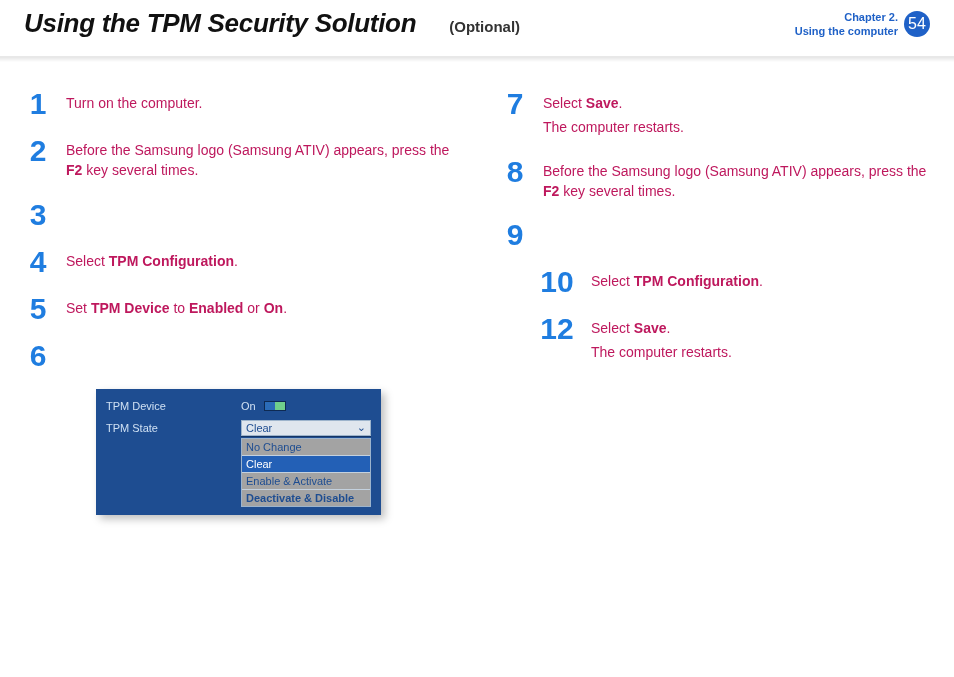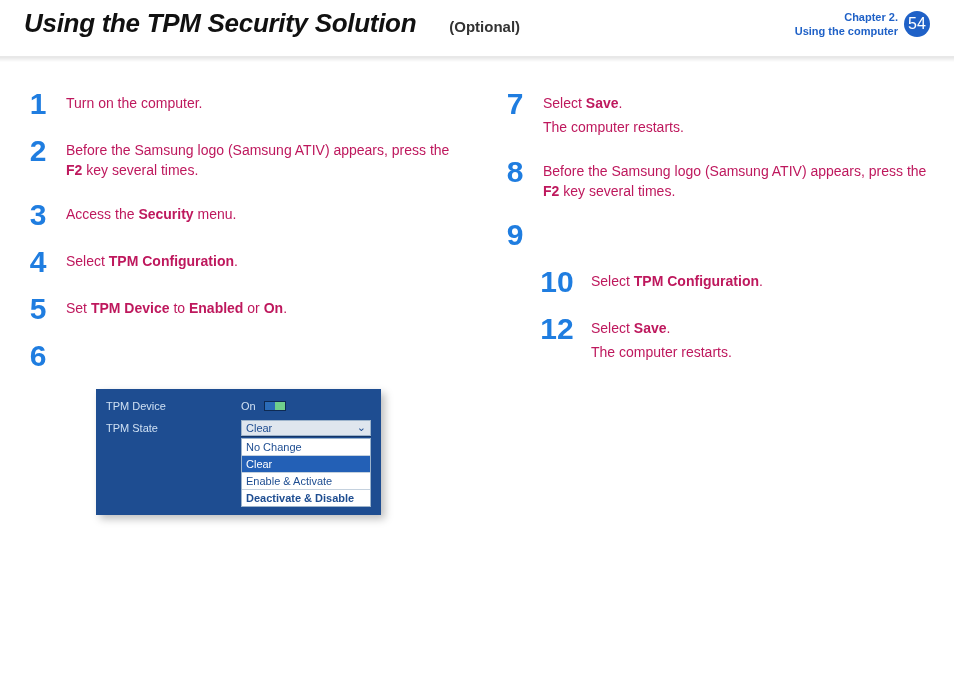--- a/index.html
+++ b/index.html
@@ -165,21 +165,21 @@
     font-size: 11px;
     box-shadow: 0 1px 0 rgba(0,0,0,0.3);
   }
   .bios-select .chev {
     font-size: 11px;
     color: #1e4d91;
   }
   .bios-dropdown {
     margin-left: auto;
     width: 130px;
-    background: #ffffff;
+    background: #a3a3a3;
     border: 1px solid #9db4cc;
     color: #1e4d91;
     font-size: 11px;
     margin-right: 10px;
     margin-top: -1px;
   }
   .bios-opt {
     padding: 2px 4px;
     border-bottom: 1px solid #c4d1de;
     white-space: nowrap;
@@ -222,23 +222,20 @@
           </div>
         </div>
         <div class="step">
           <div class="num">2</div>
           <div class="body">
             <div><span>Before the Samsung logo (Samsung ATIV) appears, press the </span><span class="b">F2</span><span> key several times.</span></div>
           </div>
         </div>
         <div class="step">
           <div class="num">3</div>
-          <div class="body">
-            <div><span>Access the </span><span class="b">Security</span><span> menu.</span></div>
-          </div>
         </div>
         <div class="step">
           <div class="num">4</div>
           <div class="body">
             <div><span>Select </span><span class="b">TPM Conﬁguration</span><span>.</span></div>
           </div>
         </div>
         <div class="step">
           <div class="num">5</div>
           <div class="body">

